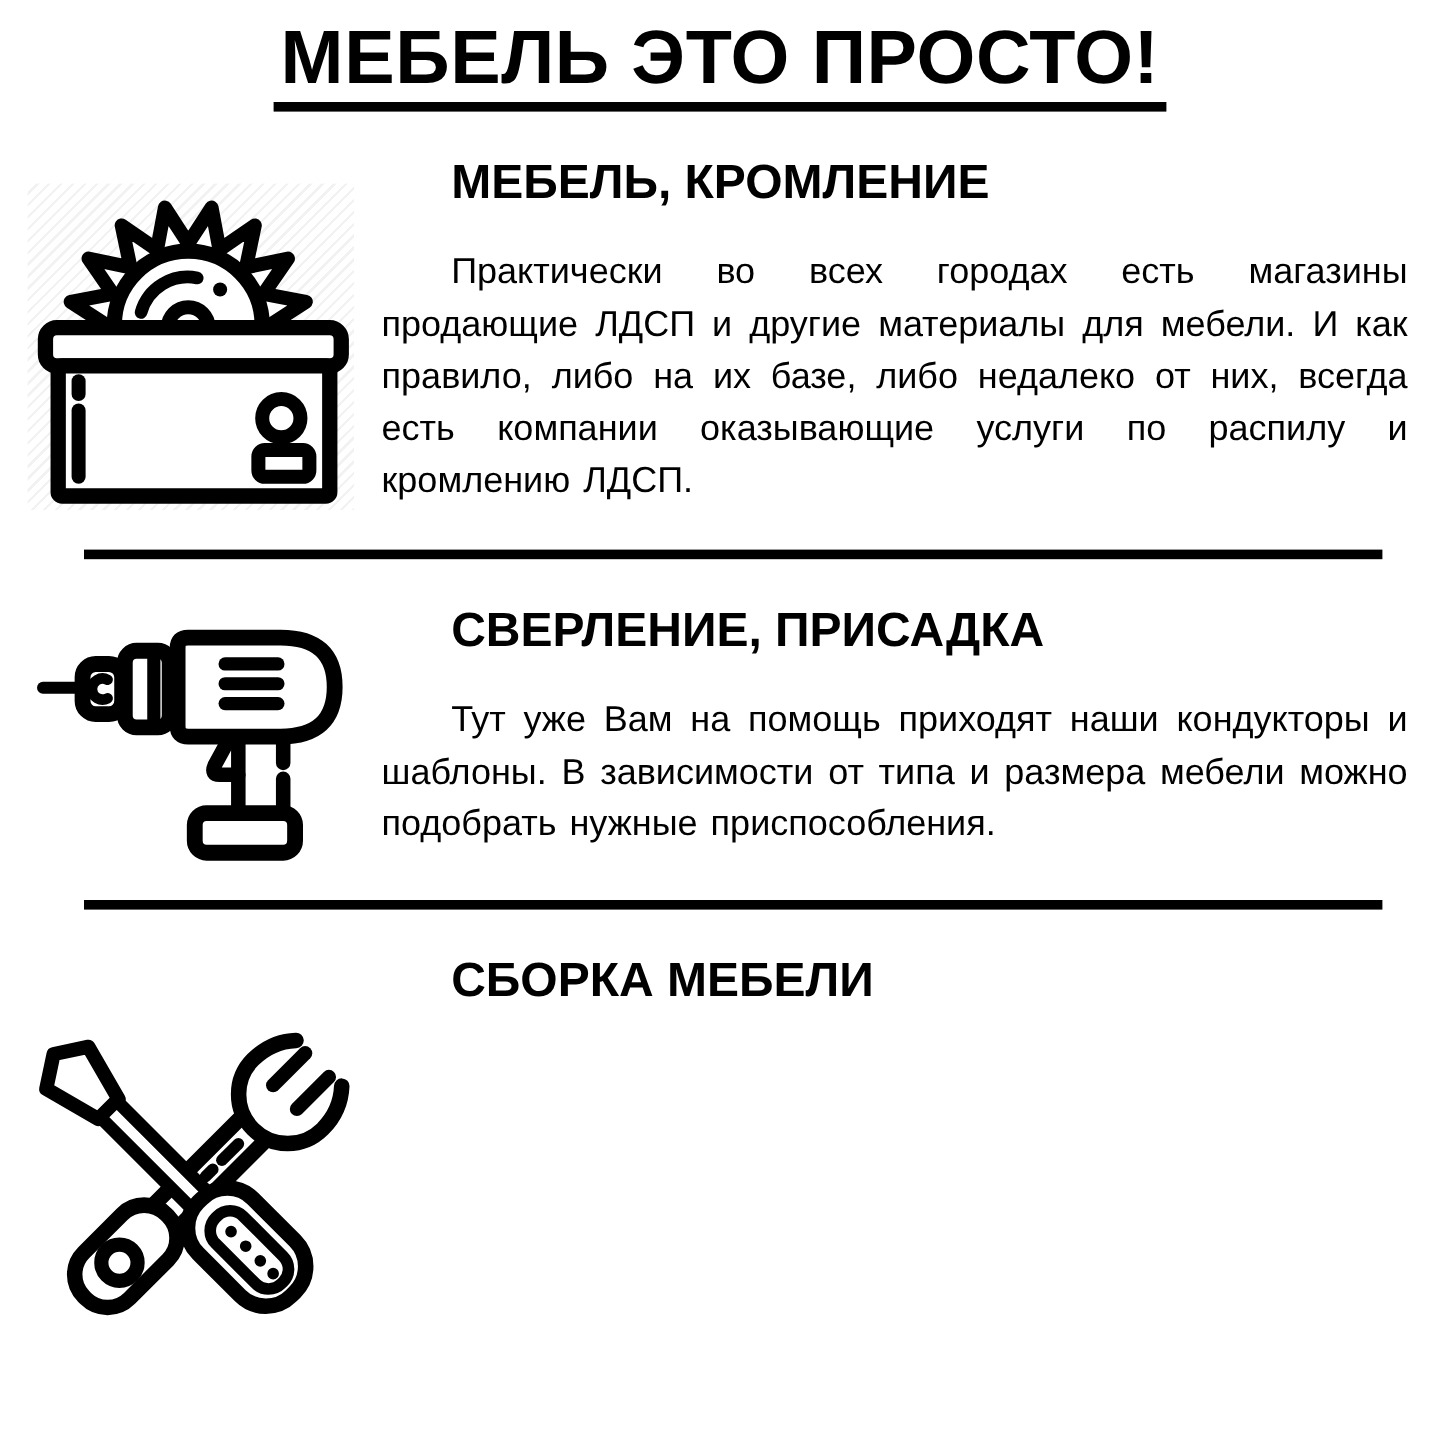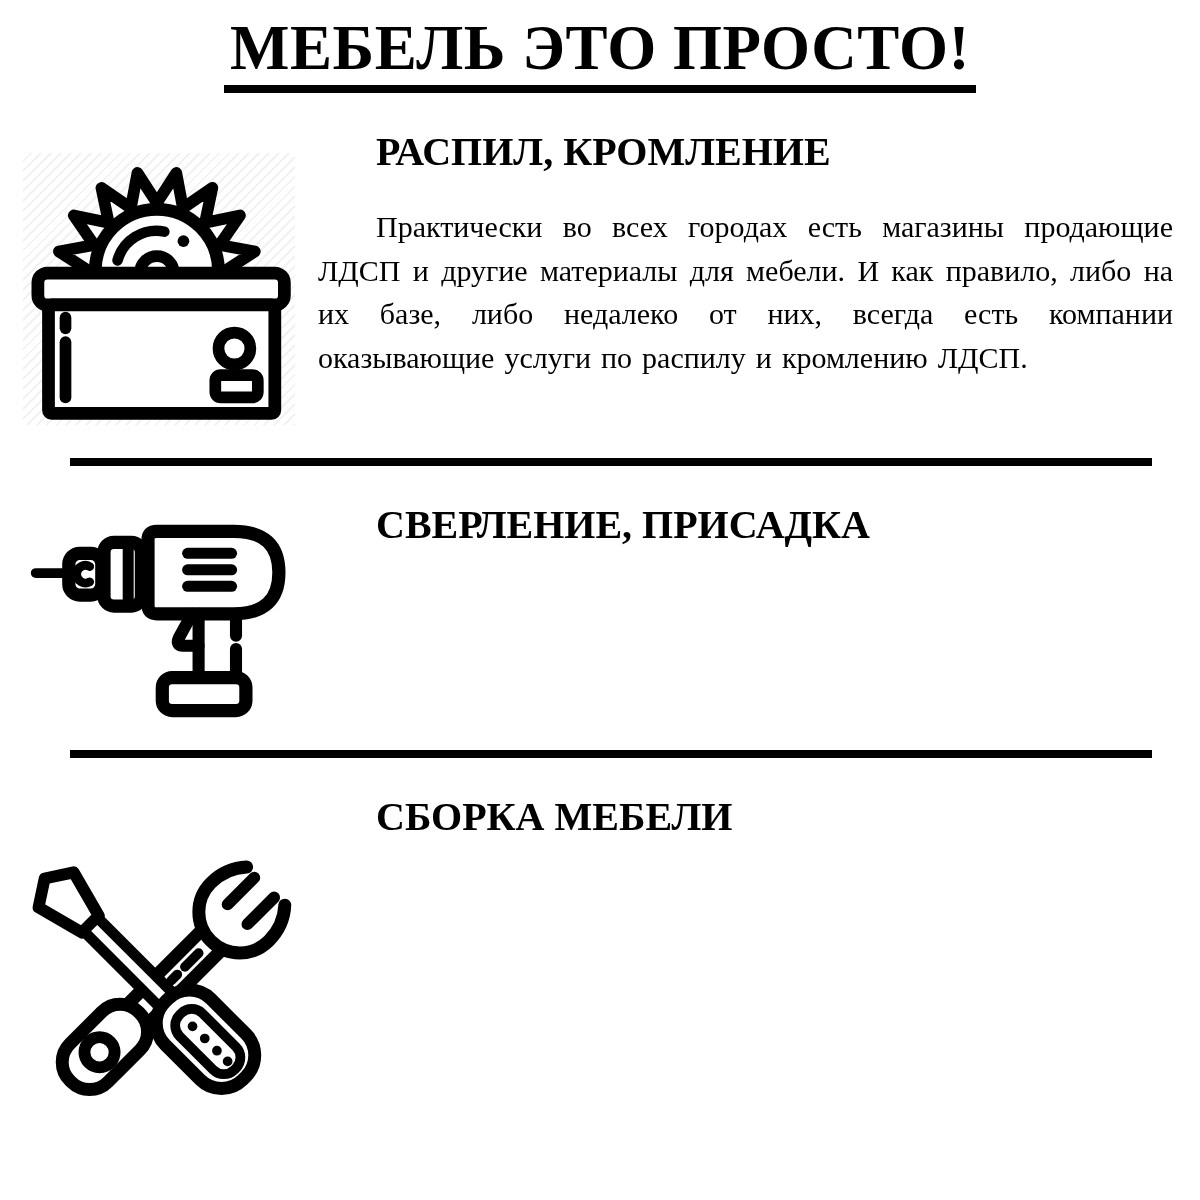--- a/index.html
+++ b/index.html
@@ -1,21 +1,21 @@
 <!DOCTYPE html>
 <html><head>
 <meta charset="utf-8">
 <style>
   html,body { margin:0; padding:0; background:#ffffff; }
   .page {
     position:relative;
     width:1200px; height:1200px;
     background:#ffffff;
     color:#000000;
-    font-family:Liberation Serif, serif;
+    font-family:Liberation Sans, sans-serif;
     overflow:hidden;
   }
   header { text-align:center; padding-top:14px; }
   h1 {
     display:inline-block;
     margin:0;
     font-size:63px;
     font-weight:700;
     line-height:1.08;
     letter-spacing:0.5px;
@@ -74,21 +74,21 @@
             <rect x="24" y="143" width="213" height="102" rx="3" stroke-width="12" fill="#ffffff"></rect>
             <line x1="40" y1="155" x2="40" y2="165" stroke-width="11"></line>
             <line x1="40" y1="178" x2="40" y2="230" stroke-width="11"></line>
             <circle cx="199" cy="184" r="15" stroke-width="11"></circle>
             <rect x="181" y="209" width="40" height="21" rx="5" stroke-width="11"></rect>
           </g>
         </svg>
       </div>
     </div>
     <div class="text-col">
-      <h2>РАСПИЛ, КРОМЛЕНИЕ</h2>
+      <h2>МЕБЕЛЬ, КРОМЛЕНИЕ</h2>
       <p class="body-text">Практически во всех городах есть магазины продающие ЛДСП и другие материалы для мебели. И как правило, либо на их базе, либо недалеко от них, всегда есть компании оказывающие услуги по распилу и кромлению ЛДСП.</p>
     </div>
   </section>
 
   <div class="divider"></div>
 
   <section class="row row-2">
     <div class="icon-col">
       <div class="icon-frame">
         <svg width="264" height="209" viewBox="0 0 240 190">
@@ -106,20 +106,21 @@
             <line x1="156" y1="88" x2="156" y2="146" stroke-width="11"></line>
             <line x1="190" y1="88" x2="190" y2="108" stroke-width="11"></line>
             <line x1="190" y1="120" x2="190" y2="146" stroke-width="11"></line>
             <rect x="123" y="146" width="76" height="30" rx="9" stroke-width="12" fill="#ffffff"></rect>
           </g>
         </svg>
       </div>
     </div>
     <div class="text-col">
       <h2>СВЕРЛЕНИЕ, ПРИСАДКА</h2>
+      <p class="body-text">Тут уже Вам на помощь приходят наши кондукторы и шаблоны. В зависимости от типа и размера мебели можно подобрать нужные приспособления.</p>
     </div>
   </section>
 
   <div class="divider"></div>
 
   <section class="row row-3">
     <div class="icon-col">
       <div class="icon-frame">
         <svg width="276" height="276" viewBox="0 0 256 256">
           <g class="ink" stroke="#000000" fill="none" stroke-linecap="round" stroke-linejoin="round">

